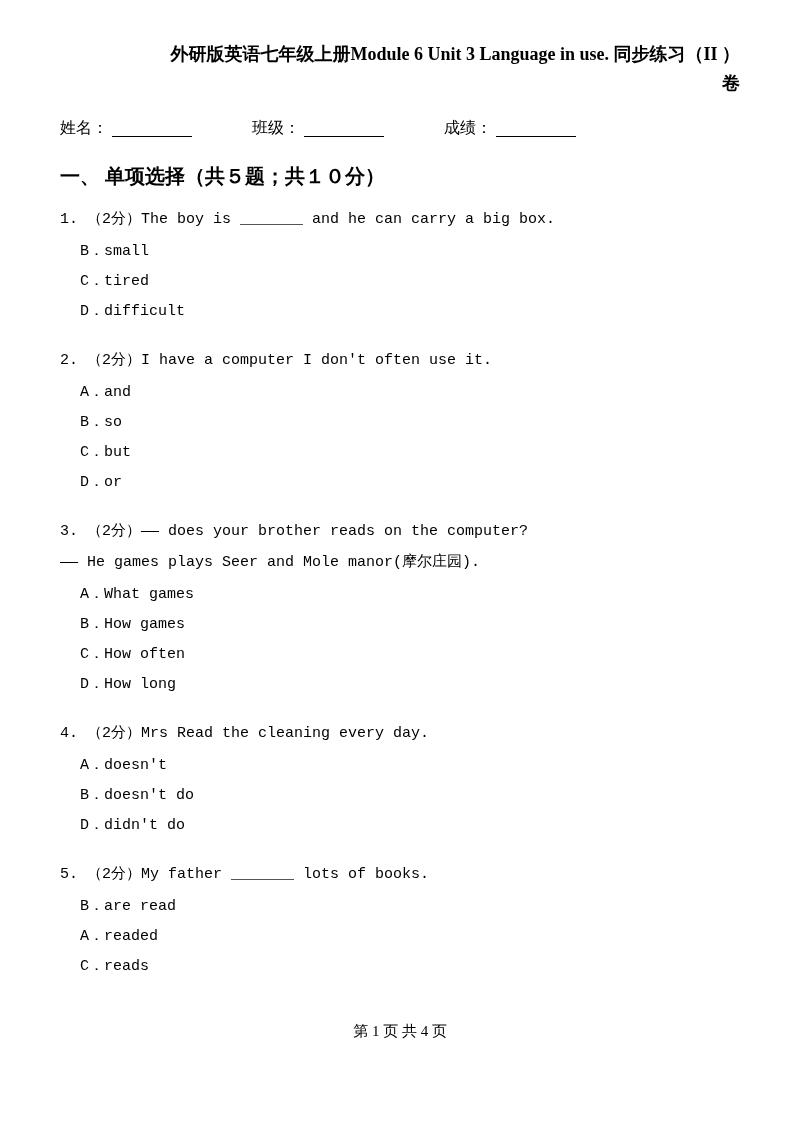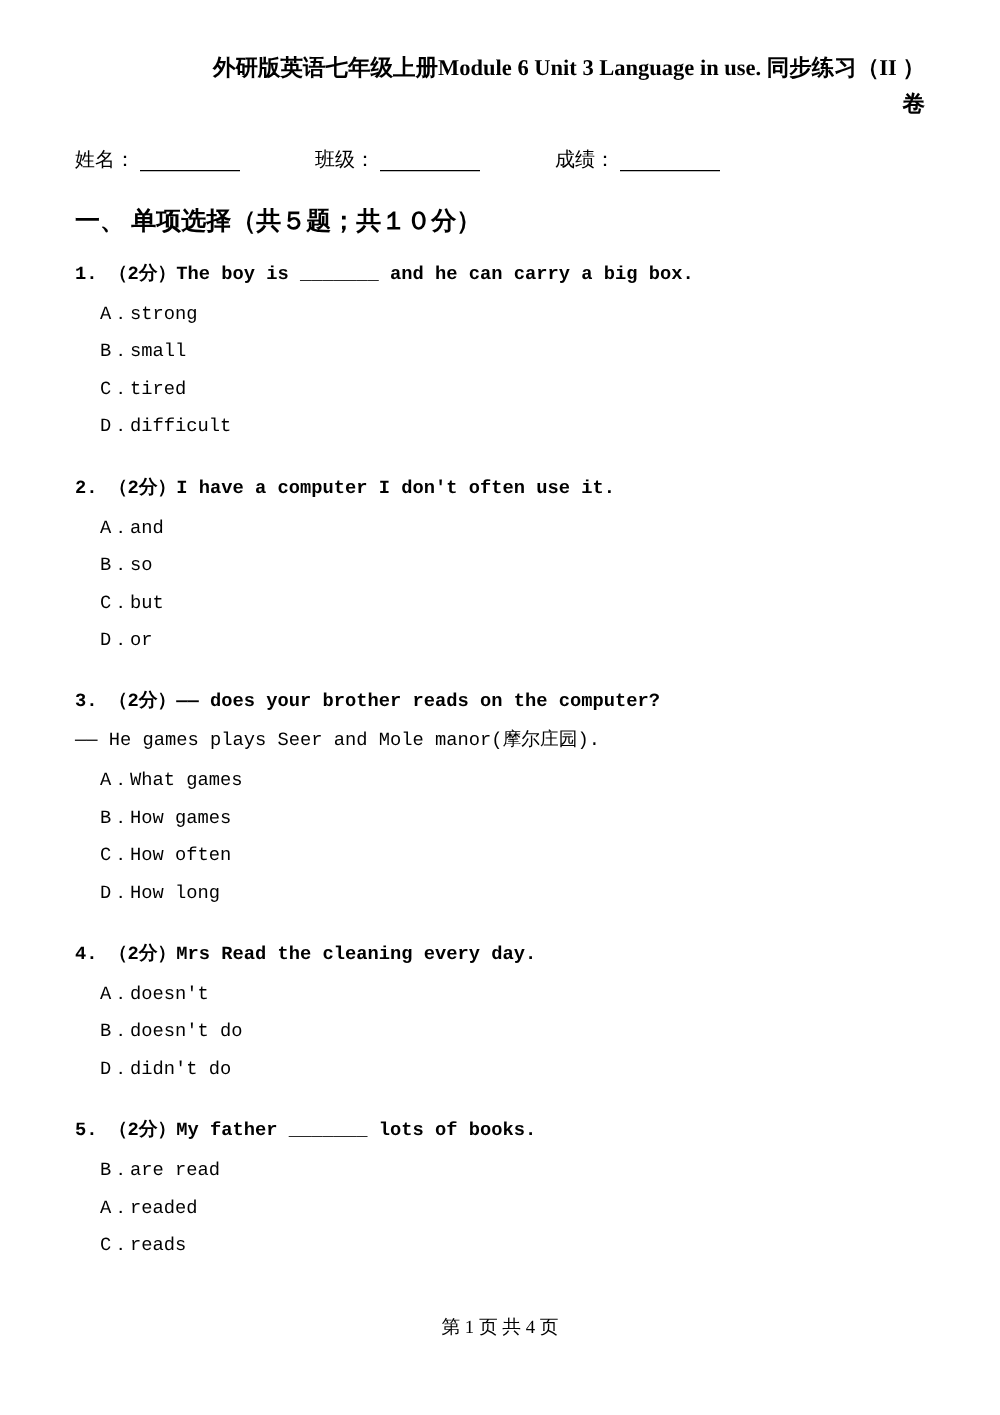--- a/index.html
+++ b/index.html
@@ -51,21 +51,20 @@
       font-size: 20px;
       font-weight: bold;
       margin-bottom: 16px;
     }
 
     .question {
       margin-bottom: 8px;
       font-size: 15px;
       line-height: 1.8;
       font-family: "Courier New", "SimSun", monospace;
-      font-weight: bold;
     }
 
     .question-main {
       margin-bottom: 4px;
     }
 
     .option {
       margin-left: 20px;
       font-size: 15px;
       line-height: 2;
@@ -113,21 +112,20 @@
   </div>
 </div>
 
 <div class="section-title">一、 单项选择（共５题；共１０分）</div>
 
 <div class="question-block">
   <div class="question question-main">
     <span>1.</span>
     <span>（2分）The boy is _______ and he can carry a big box.</span>
   </div>
-  <div class="option">A．strong</div>
   <div class="option">B．small</div>
   <div class="option">C．tired</div>
   <div class="option">D．difficult</div>
 </div>
 
 <div class="question-block">
   <div class="question question-main">
     <span>2.</span>
     <span>（2分）I have a computer         I don't often use it.</span>
   </div>

